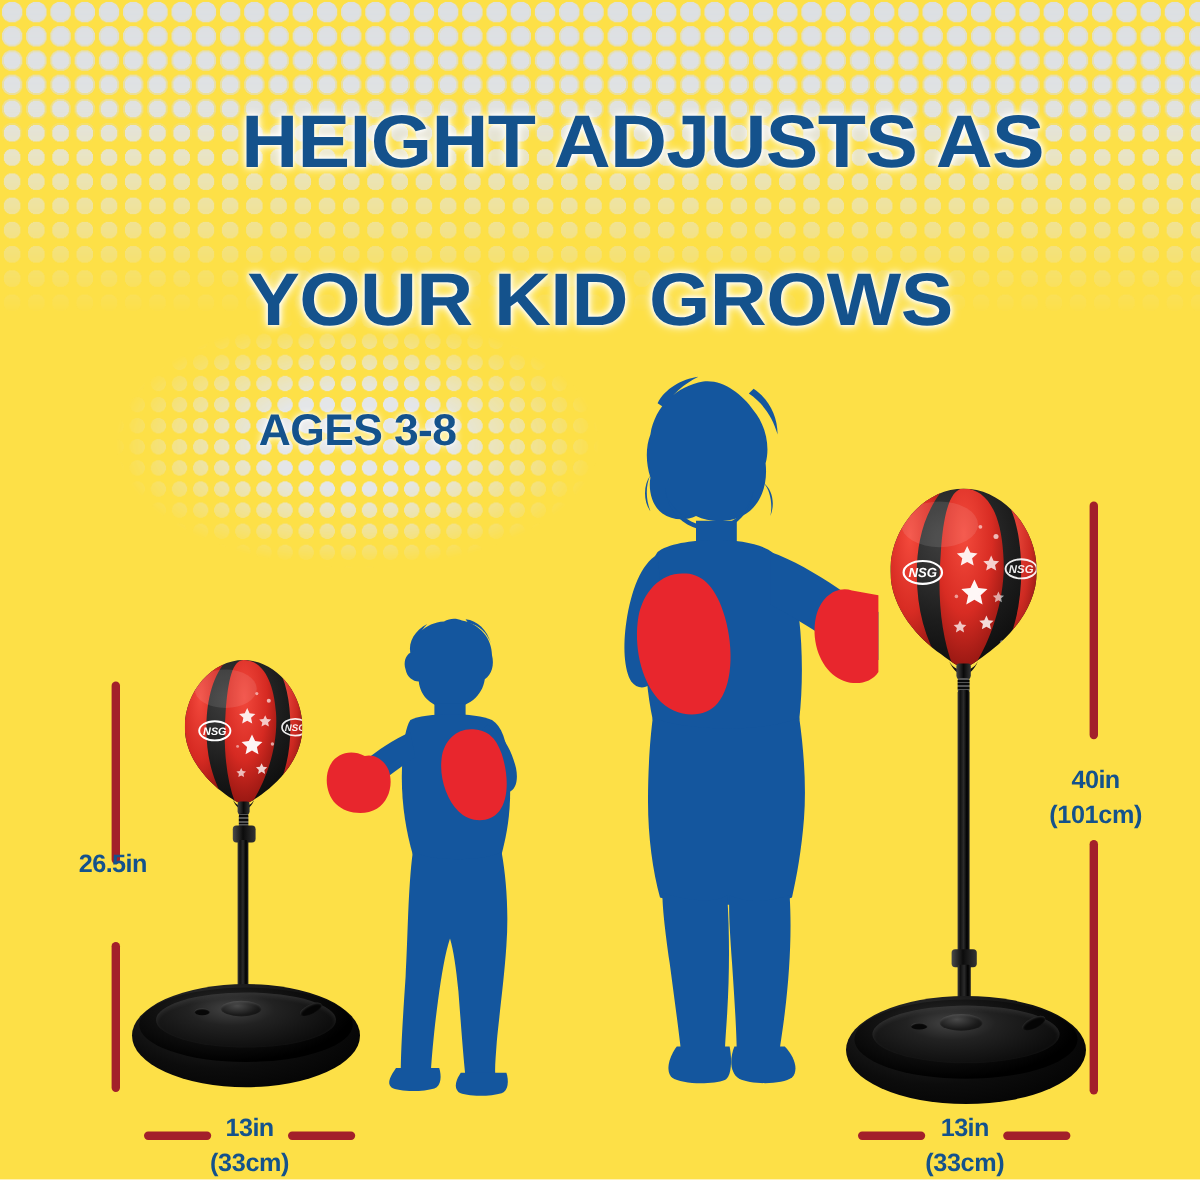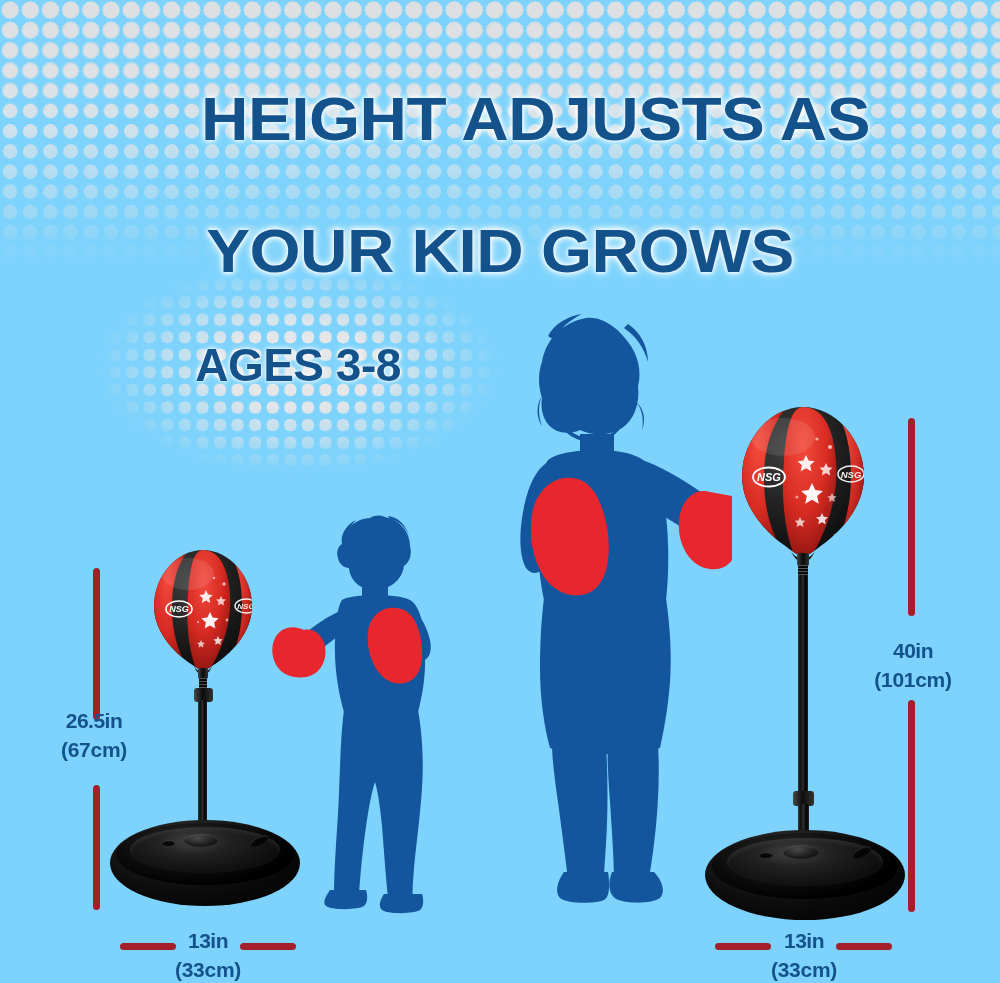--- a/index.html
+++ b/index.html
@@ -1,18 +1,18 @@
 <!DOCTYPE html>
 <html><head>
 <meta charset="utf-8">
 <style>
   html,body{margin:0;padding:0;background:#fff;}
   body{width:1000px;height:983px;overflow:hidden;font-family:"Liberation Sans",sans-serif;}
 
-  #canvas{position:relative;width:1000px;height:983px;background:#7dd3fc;overflow:hidden;}
+  #canvas{position:relative;width:1000px;height:983px;background:#fde047;overflow:hidden;}
 
   
   .halftone-top{
     position:absolute;left:0;top:0;width:1000px;height:262px;
     background-image:radial-gradient(#e3e5e7 49%, transparent 51%);
     background-size:20.2px 20.2px;
     background-position:0 0;
     -webkit-mask-image:linear-gradient(to bottom,#000 0%,#000 26%,rgba(0,0,0,.85) 45%,rgba(0,0,0,.45) 72%,rgba(0,0,0,0) 100%);
     mask-image:linear-gradient(to bottom,#000 0%,#000 26%,rgba(0,0,0,.85) 45%,rgba(0,0,0,.45) 72%,rgba(0,0,0,0) 100%);
   }
@@ -39,21 +39,21 @@
     font-weight:bold;font-size:62px;line-height:66px;
     letter-spacing:-0.5px;
     transform:scaleX(1.06);
     text-shadow:0 0 3px #fff,0 0 6px #fff,0 0 9px rgba(255,255,255,.9);
     white-space:pre;
   }
   .headline .l2{display:block;}
 
   .ages{
     position:absolute;left:88px;top:338px;width:420px;text-align:center;
-    color:#14528c;font-weight:bold;font-size:46px;letter-spacing:-0.5px;
+    color:#14528c;font-weight:bold;font-size:37px;letter-spacing:-0.5px;
     text-shadow:0 0 3px #fff,0 0 7px #fff;
   }
 
   
   .meas{position:absolute;text-align:center;color:#14528c;}
   .meas .big{font-weight:bold;font-size:21px;line-height:32px;letter-spacing:-0.5px;}
   .meas .small{font-weight:bold;font-size:21px;line-height:25px;letter-spacing:-0.3px;}
 
   
   .vrule{position:absolute;width:7px;background:#a3202a;border-radius:4px;}
@@ -120,21 +120,20 @@
     <span class="l2">YOUR KID GROWS</span>
   </div>
 
   <div class="ages">AGES 3-8</div>
 
   <div class="vrule" style="left:93px;top:568px;height:152px;"></div>
   <div class="vrule" style="left:93px;top:785px;height:125px;"></div>
 
   <div class="meas" style="left:8px;top:705px;width:172px;">
     <div class="big">26.5in</div>
-    <div class="small">(67cm)</div>
   </div>
 
   <div class="stand" style="left:110px;top:548px;width:190px;height:350px;">
 
     <div class="bag" style="left:38px;top:0px;width:110px;height:128px;">
       <svg viewBox="0 0 110 128" width="110" height="128">
         <defs>
           <radialGradient id="sbBlk" cx="38%" cy="28%" r="78%">
             <stop offset="0%" stop-color="#3d3d3d"></stop>
               <stop offset="55%" stop-color="#1c1c1c"></stop>

